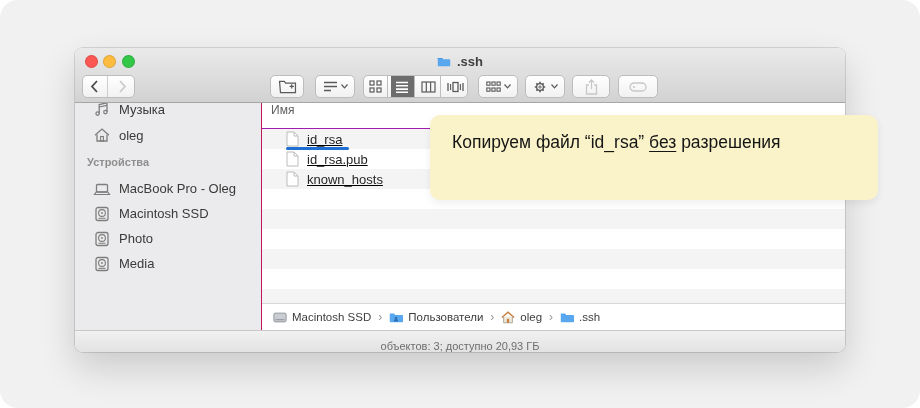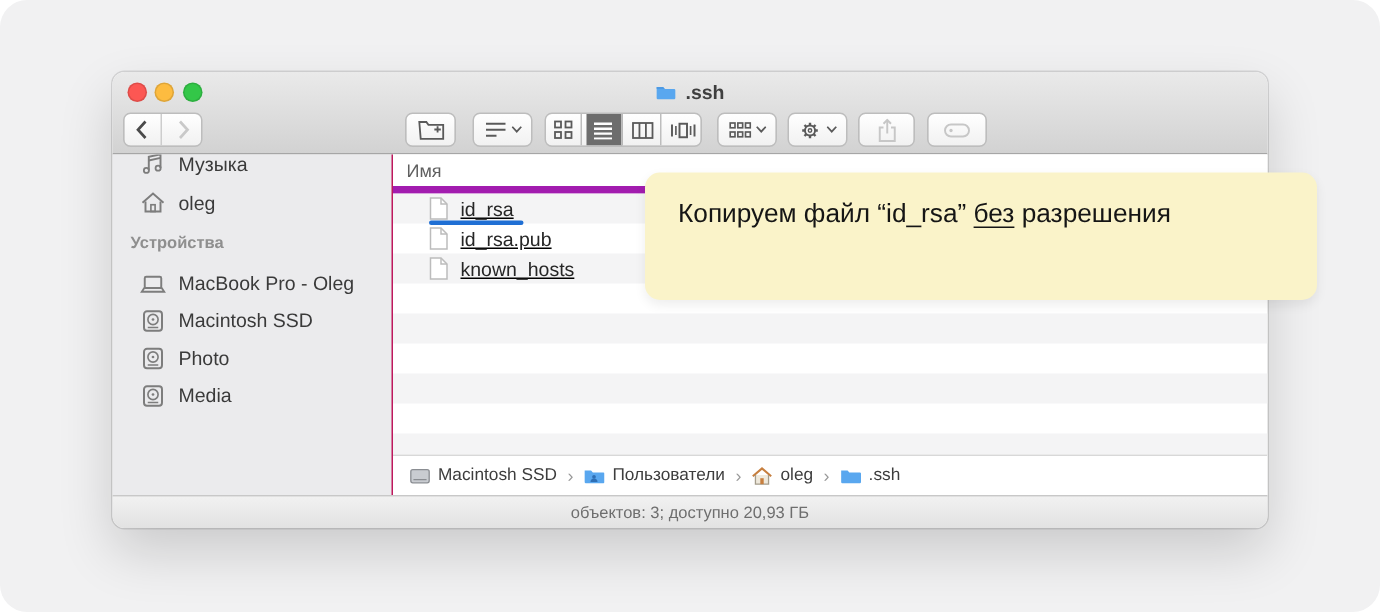--- a/index.html
+++ b/index.html
@@ -52,39 +52,39 @@
     font-size:13px; color:#3a3a3a; white-space:nowrap; }
   .sb-item:first-child { margin-top:-7px; }
   .sb-section { margin:4px 0 0 12px; height:19px; display:flex; align-items:center;
     font-size:11px; font-weight:bold; color:#8f8f8f; }
   .sb-devices .sb-item { height:25px; margin-top:0; }
   .sb-devices { margin-top:5px; }
   .sb-icon { width:18px; height:18px; flex:0 0 18px; }
 
   
   #main { flex:1; display:flex; flex-direction:column; background:#fff; }
-  #list-header { height:26px; border-bottom:5px solid #a21caf; display:flex; align-items:center;
+  #list-header { height:26px; border-bottom:1px solid #a21caf; display:flex; 
     padding-left:9px; font-size:12px; color:#5f5f5f; background:#fff; }
   #rows { flex:1; overflow:hidden;text-decoration:underline; }
   .file-row { height:20px; display:flex; align-items:center; gap:8px; padding-left:24px;
     font-size:13px; color:#262626; }
   .file-row:nth-child(odd) { background:#f4f4f5; }
   .doc-icon { width:13px; height:16px; flex:0 0 13px; }
 
   
   #path-bar { height:27px; border-top:1px solid #d8d8d8; background:#fff; display:flex; align-items:center;
     gap:7px; padding-left:11px; font-size:11.5px; color:#3d3d3d; }
   .path-item { display:flex; align-items:center; gap:5px; }
   .path-sep { color:#999; font-size:12px; }
   .p-icon { width:14px; height:13px; }
 
   
   #status-bar { position:absolute; left:0; right:0; bottom:0; height:22px;
     background:linear-gradient(#f1f1f1,#e2e2e2); border-top:1px solid #c8c8c8;
-    display:flex; align-items:center; justify-content:center; font-size:11px; color:#6e6e6e; }
+    display:flex; align-items:flex-end; justify-content:center; font-size:11px; color:#6e6e6e; }
 
   
   #id-rsa-underline { position:absolute; left:286px; top:147px; width:63px; height:3px;
     border-radius:2px; z-index:5; }
   #tooltip { position:absolute; left:430px; top:115px; width:448px; height:85px; border-radius:10px;
     padding:12px 22px; z-index:6; font-size:17.5px; line-height:30px; color:#151515;
     box-shadow:0 3px 8px rgba(0,0,0,.07); }
   #tooltip .u { text-decoration:underline; text-underline-offset:3px; }
 </style>
 </head>

